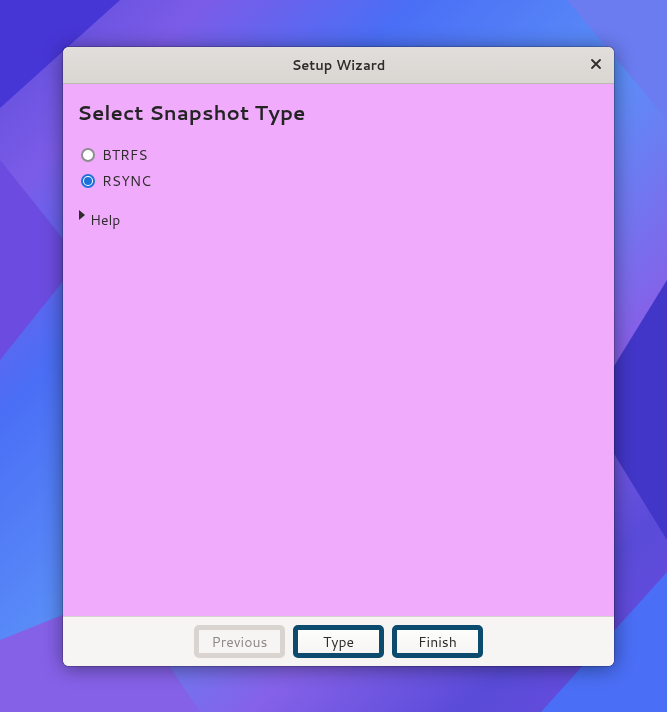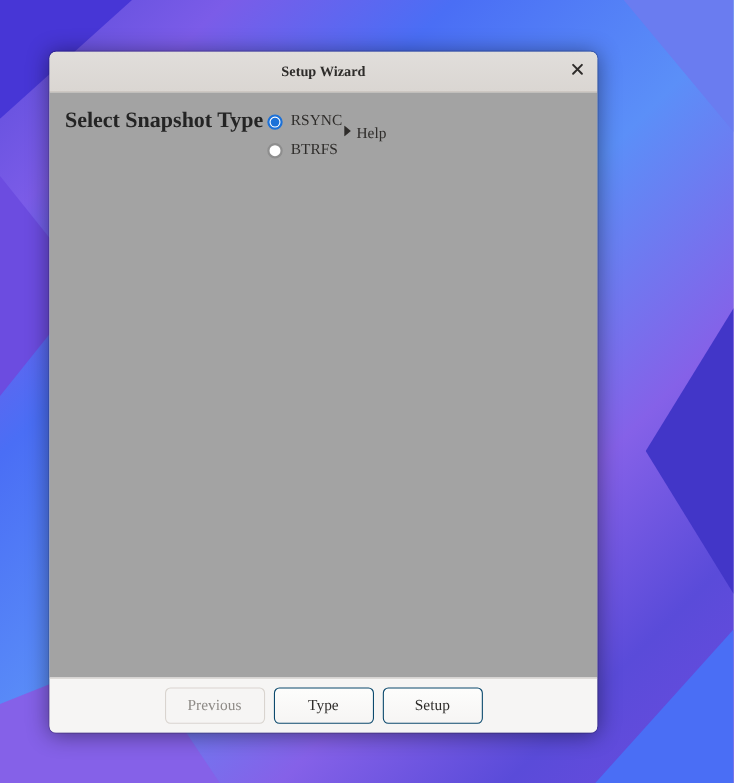--- a/index.html
+++ b/index.html
@@ -15,30 +15,29 @@
     .bg-shape1 { position: absolute; top: 0; left: 0; width: 120px; height: 180px; background: #4736d6; clip-path: polygon(0 0, 100% 0, 0 60%); }
     .bg-shape2 { position: absolute; top: 160px; left: 0; width: 80px; height: 200px; background: #6c4ce0; clip-path: polygon(0 0, 100% 50%, 0 100%); }
     .bg-shape3 { position: absolute; bottom: 0; left: 0; width: 200px; height: 120px; background: #8561e8; clip-path: polygon(0 40%, 60% 0, 100% 100%, 0 100%); }
     .bg-shape4 { position: absolute; bottom: 0; right: 0; width: 180px; height: 140px; background: #4a6ef5; clip-path: polygon(30% 100%, 100% 0, 100% 100%); }
     .bg-shape5 { position: absolute; top: 280px; right: 0; width: 80px; height: 260px; background: #4236c8; clip-path: polygon(100% 0, 100% 100%, 0 50%); }
     .bg-shape6 { position: absolute; top: 0; right: 0; width: 100px; height: 120px; background: #6a7cf0; clip-path: polygon(100% 0, 100% 100%, 0 0); }
 
     .window {
       position: absolute;
       top: 47px;
-      left: 45px;
-      width: 498px;
+      left: 63px;
+      width: 551px;
       height: 619px;
       background: #f6f5f4;
       border-radius: 6px;
       box-shadow: 0 2px 20px rgba(0,0,0,0.45), 0 0 0 1px rgba(0,0,0,0.18);
       display: flex;
       flex-direction: column;
       overflow: hidden;
-      font-family: Liberation Serif, serif;
     }
     .titlebar {
       height: 37px;
       background: linear-gradient(#e1dedb, #dad6d2);
       border-bottom: 1px solid #bfb8b1;
       display: flex;
       align-items: center;
       justify-content: center;
       position: relative;
       flex-shrink: 0;
@@ -62,24 +61,24 @@
       align-items: center;
       justify-content: center;
       cursor: pointer;
       color: #2e2c2a;
       font-size: 16px;
       line-height: 1;
     }
 
     .content {
       flex: 1;
-      background: #a3a3a3;
+      background: #f0abfc;
       padding: 14px 14px 14px 14px;
       display: flex;
-      flex-direction: row;
+      flex-direction: column;
     }
     .heading {
       font-size: 20px;
       font-weight: 700;
       color: #242424;
       margin-bottom: 16px;
     }
     .radiogroup { margin-left: 4px; }
     .radio-row {
       display: flex;
@@ -137,21 +136,21 @@
       border-top: 1px solid #d5d0cc;
       display: flex;
       align-items: center;
       justify-content: center;
       gap: 8px;
       flex-shrink: 0;
     }
     .btn {
       width: 91px;
       height: 33px;
-      border: 1px solid #0c4a6e;
+      border: 5px solid #0c4a6e;
       background: linear-gradient(#fdfdfc, #f6f5f4);
       border-radius: 5px;
       font-size: 14px;
       color: #2e2c2a;
       cursor: pointer;
       font-family: inherit;
     }
     .btn.disabled {
       color: #8e8b87;
       border-color: #d9d4cf;
@@ -181,41 +180,41 @@
       </span>
     </button>
   </div>
 
   <div class="content">
     <div class="heading">Select Snapshot Type</div>
 
     <div class="radiogroup">
 
       <div class="radio-row">
+        <span class="radio-indicator"></span>
+        <span>BTRFS</span>
+      </div>
+
+      <div class="radio-row">
         <span class="radio-indicator selected"></span>
         <span>RSYNC</span>
-      </div>
-
-      <div class="radio-row">
-        <span class="radio-indicator"></span>
-        <span>BTRFS</span>
       </div>
 
     </div>
 
     <div class="help-expander">
       <span class="expander-icon">
         <svg width="8" height="10" viewBox="0 0 8 10">
             <path d="M1 0 L7 5 L1 10 Z" fill="#2e2c2a"></path>
           </svg>
       </span>
       <span>Help</span>
     </div>
 
   </div>
 
   <div class="actionbar">
     <button class="btn disabled">Previous</button>
     <button class="btn">Type</button>
-    <button class="btn">Setup</button>
+    <button class="btn">Finish</button>
   </div>
 
 </div>
 
 </body></html>

